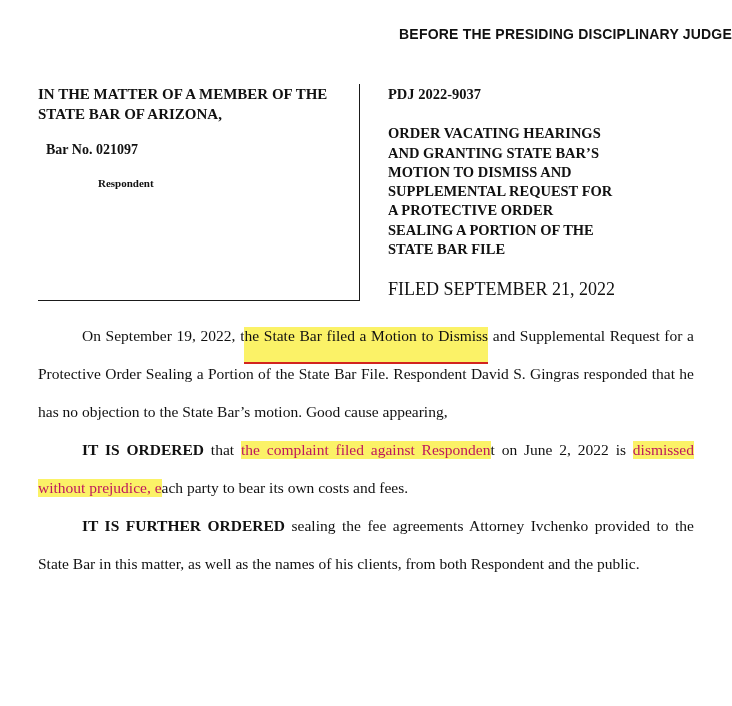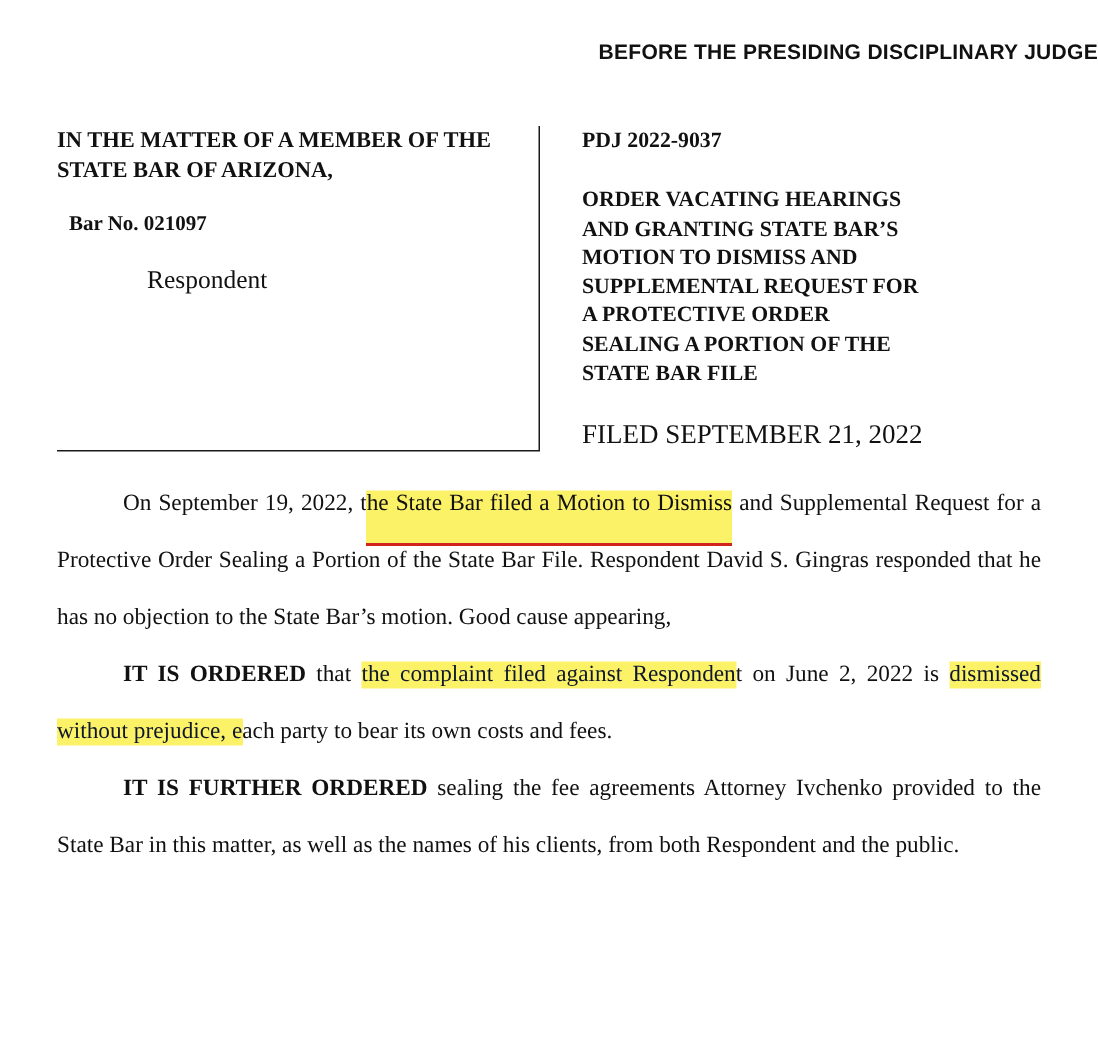--- a/index.html
+++ b/index.html
@@ -55,22 +55,22 @@
     line-height: 1.35;
   }
   .cap-sub {
     font-weight: bold;
     font-size: 14px;
     line-height: 1.35;
     padding-left: 8px;
   }
   .cap-gap { height: 16px; }
   .cap-resp {
-    font-weight: normal;
-    font-size: 17px;
+    font-weight: bold;
+    font-size: 11px;
     padding-left: 60px;
     margin-top: 18px;
   }
   .case-no {
     font-weight: bold;
     font-size: 14.5px;
     line-height: 1.4;
   }
   .order-title {
     font-weight: bold;
@@ -100,21 +100,21 @@
     line-height: 2.45;
     text-align: justify;
   }
   .body-text p {
     margin: 0 0 0 0;
     text-indent: 44px;
   }
   .bold { font-weight: bold; }
   mark.hl {
     background: #fbf267;
-    color: #0f172a;
+    color: #be185d;
     padding: 0 0 1px 0;
   }
   mark.hl-u {
     background: #fbf267;
     color: #111111;
     border-bottom: 2px solid #d2241f;
     padding-bottom: 18px;
   }
 </style>
 </head>

